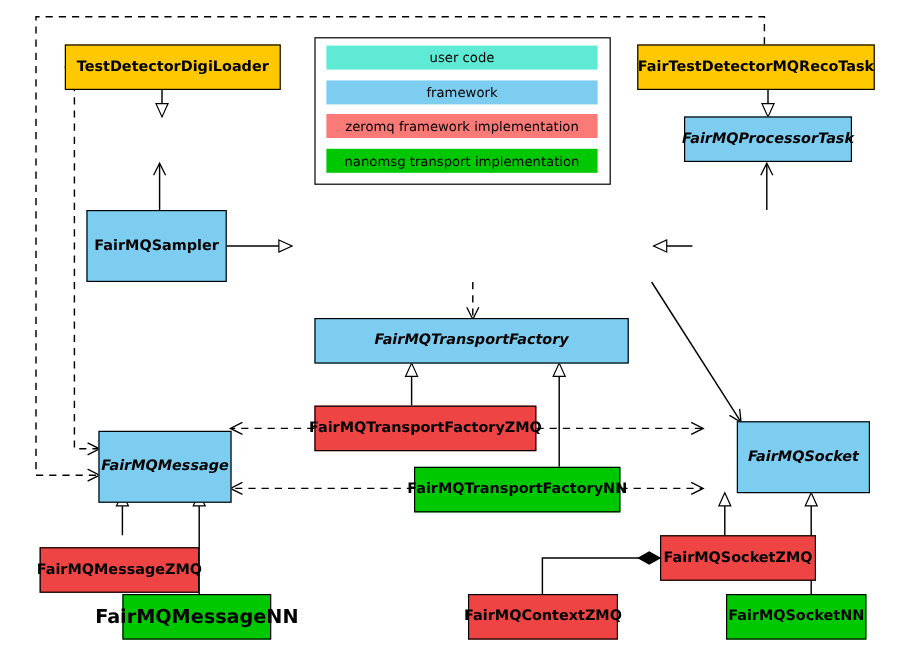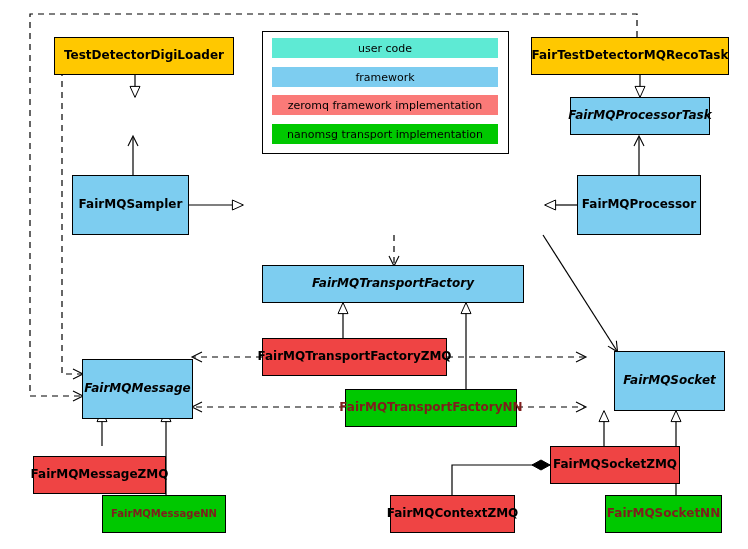--- a/index.html
+++ b/index.html
@@ -14,21 +14,21 @@
     position:absolute;box-sizing:border-box;border:1px solid #000;
     display:flex;align-items:center;justify-content:center;
     text-align:center;line-height:1.15;
   }
   .node .lbl{display:block;padding:0 6px;}
   .k-user{background:#ffc800;font-weight:bold;color:#000;}
   .k-framework{background:#7dcdf0;color:#000;}
   .k-framework.abstract .lbl{font-style:italic;font-weight:bold;}
   .k-framework.concrete .lbl{font-weight:bold;}
   .k-zmq{background:#ef4444;font-weight:bold;color:#000;}
-  .k-nn{background:#00c800;font-weight:bold;color:#7f1d1d;}
+  .k-nn{background:#00c800;font-weight:bold;color:#000000;}
   .legend{
     position:absolute;box-sizing:border-box;border:1px solid #000;
     background:#ffffff;
   }
   .legend-row{
     position:absolute;box-sizing:border-box;
     display:flex;align-items:center;justify-content:center;
     font-size:11px;color:#000;
   }
   .lg-user{background:#5eead4;}
@@ -142,23 +142,20 @@
 
   <div class="node k-framework abstract" style="left:570px;top:97px;width:140px;height:38px;font-size:12px;">
     <span class="lbl">FairMQProcessorTask</span>
   </div>
 
   <div class="node k-framework concrete" style="left:72px;top:175px;width:117px;height:60px;font-size:12px;">
     <span class="lbl">FairMQSampler</span>
   </div>
 
 
-  <div class="node k-framework concrete" style="left:577px;top:175px;width:124px;height:60px;font-size:12px;">
-    <span class="lbl">FairMQProcessor</span>
-  </div>
 
   <div class="node k-framework abstract" style="left:262px;top:265px;width:262px;height:38px;font-size:12px;">
     <span class="lbl">FairMQTransportFactory</span>
   </div>
 
   <div class="node k-zmq" style="left:262px;top:338px;width:185px;height:38px;font-size:12px;">
     <span class="lbl">FairMQTransportFactoryZMQ</span>
   </div>
 
   <div class="node k-nn" style="left:345px;top:389px;width:172px;height:38px;font-size:12px;">
@@ -170,21 +167,21 @@
   </div>
 
   <div class="node k-framework abstract" style="left:585px;top:351px;width:111px;height:60px;font-size:12px;margin-left:29px;">
     <span class="lbl">FairMQSocket</span>
   </div>
 
   <div class="node k-zmq" style="left:33px;top:456px;width:133px;height:38px;font-size:12px;">
     <span class="lbl">FairMQMessageZMQ</span>
   </div>
 
-  <div class="node k-nn" style="left:102px;top:495px;width:124px;height:38px;font-size:10px;">
+  <div class="node k-nn" style="left:102px;top:495px;width:124px;height:38px;font-size:16px;">
     <span class="lbl">FairMQMessageNN</span>
   </div>
 
   <div class="node k-zmq" style="left:550px;top:446px;width:130px;height:38px;font-size:12px;">
     <span class="lbl">FairMQSocketZMQ</span>
   </div>
 
   <div class="node k-nn" style="left:605px;top:495px;width:117px;height:38px;font-size:12px;">
     <span class="lbl">FairMQSocketNN</span>
   </div>

